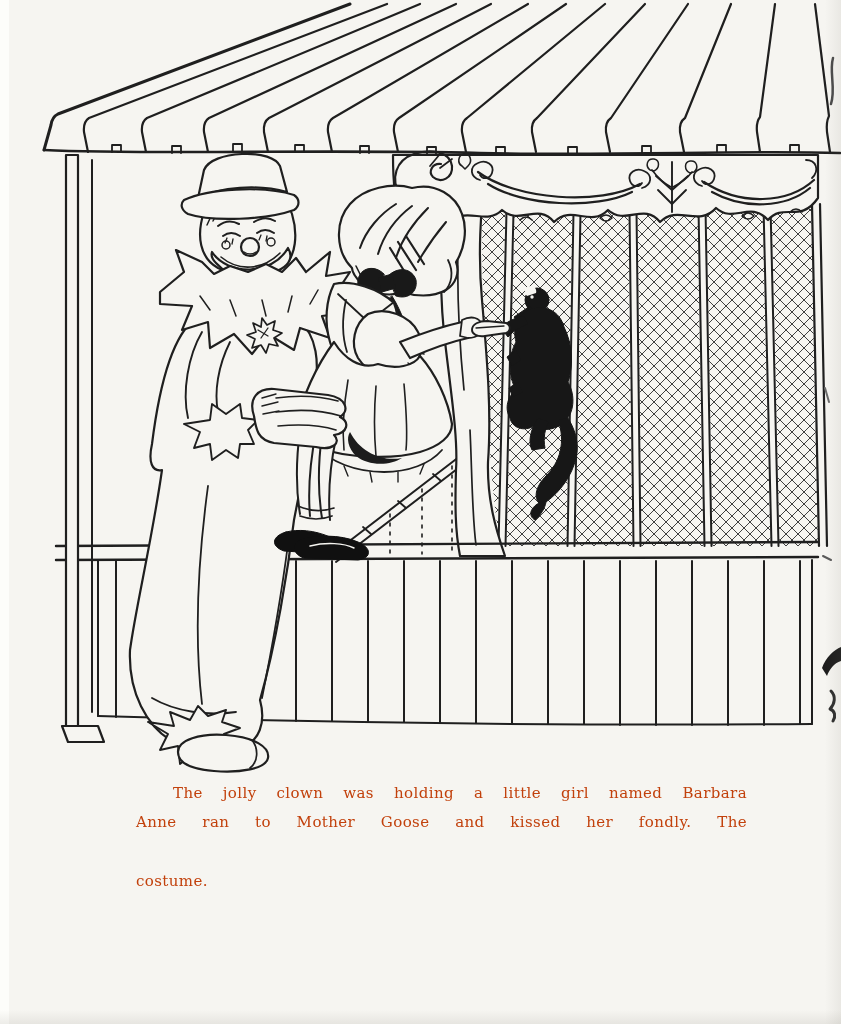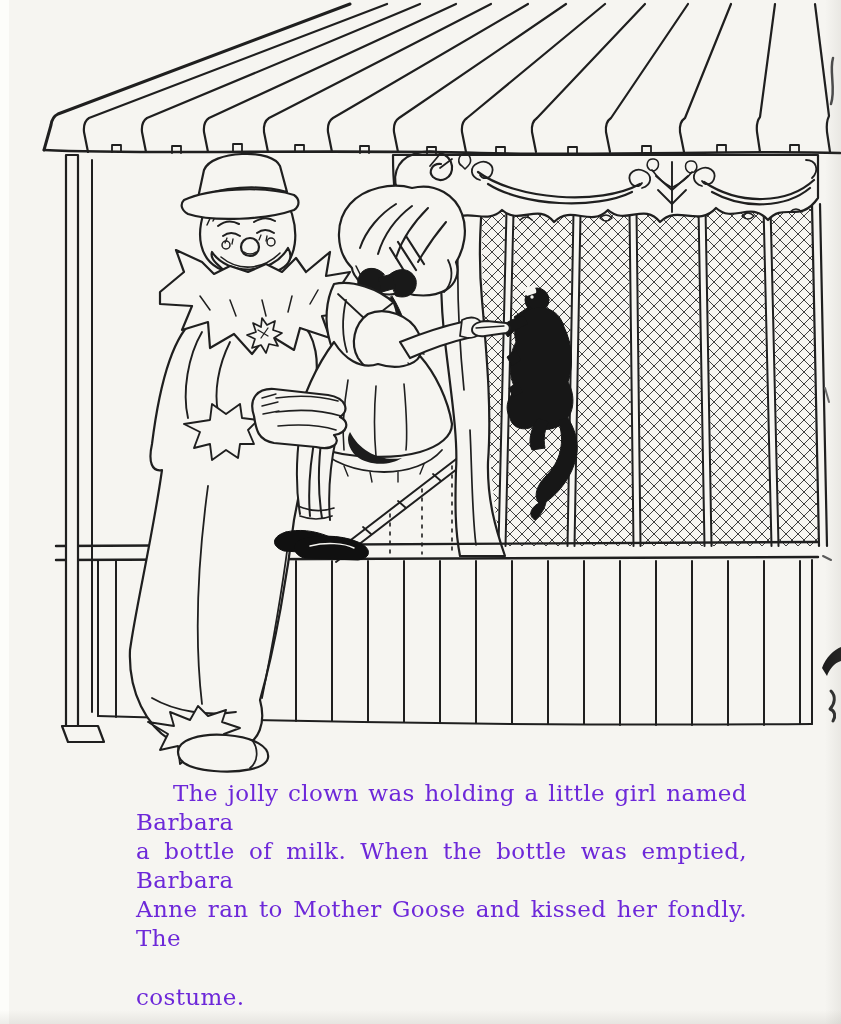--- a/index.html
+++ b/index.html
@@ -9,21 +9,21 @@
     font-family:"DejaVu Serif","Liberation Serif",serif;
   }
   .edge-left{position:absolute;left:0;top:0;width:9px;height:100%;background:#fdfdfa;}
   .edge-right{position:absolute;right:0;top:0;width:16px;height:100%;
     background:linear-gradient(to right,rgba(120,115,105,0) 0%,rgba(120,115,105,0.10) 100%);}
   .edge-bottom{position:absolute;left:0;bottom:0;width:100%;height:14px;
     background:linear-gradient(to bottom,rgba(120,115,105,0) 0%,rgba(120,115,105,0.12) 100%);}
   .illo{position:absolute;left:0;top:0;}
   .story{
     position:absolute;left:136px;top:779px;width:611px;
-    font-size:23px;line-height:29px;color:#6d28d9;letter-spacing:0.4px;
+    font-size:15px;line-height:29px;color:#c2410c;letter-spacing:0.4px;
   }
   .story-line{text-align:justify;text-align-last:justify;}
   .story-line.first{text-indent:37px;}
   .story-line.gap{margin-top:5px;}
   .story-line.last{text-align-last:left;margin-top:30px;}
   svg *{vector-effect:none;}
 </style>
 </head>
 <body>
 
@@ -208,20 +208,19 @@
         <path d="M825,388 l4,14" stroke="#6a6a6a" stroke-width="2"></path>
         <path d="M823,556 l8,4" stroke="#5a5a5a" stroke-width="2"></path>
         <path d="M822,668 C826,657 834,650 841,647 L841,661 C834,663 829,670 827,676 Z" fill="#1d1d1d" stroke="none"></path>
         <path d="M831,691 C836,696 835,704 830,709 C835,711 836,716 833,721" stroke="#2e2e2e" stroke-width="3"></path>
       </g>
     </g>
   </svg>
 
   <div class="story">
     <div class="story-line first">The jolly clown was holding a little girl named Barbara</div>
-    <div class="story-line">a bottle of milk. When the bottle was emptied, Barbara</div>
     <div class="story-line">Anne ran to Mother Goose and kissed her fondly. The</div>
     <div class="story-line last">costume.</div>
   </div>
 
   <div class="edge-right"></div>
   <div class="edge-bottom"></div>
 </div>
 
 </body></html>

